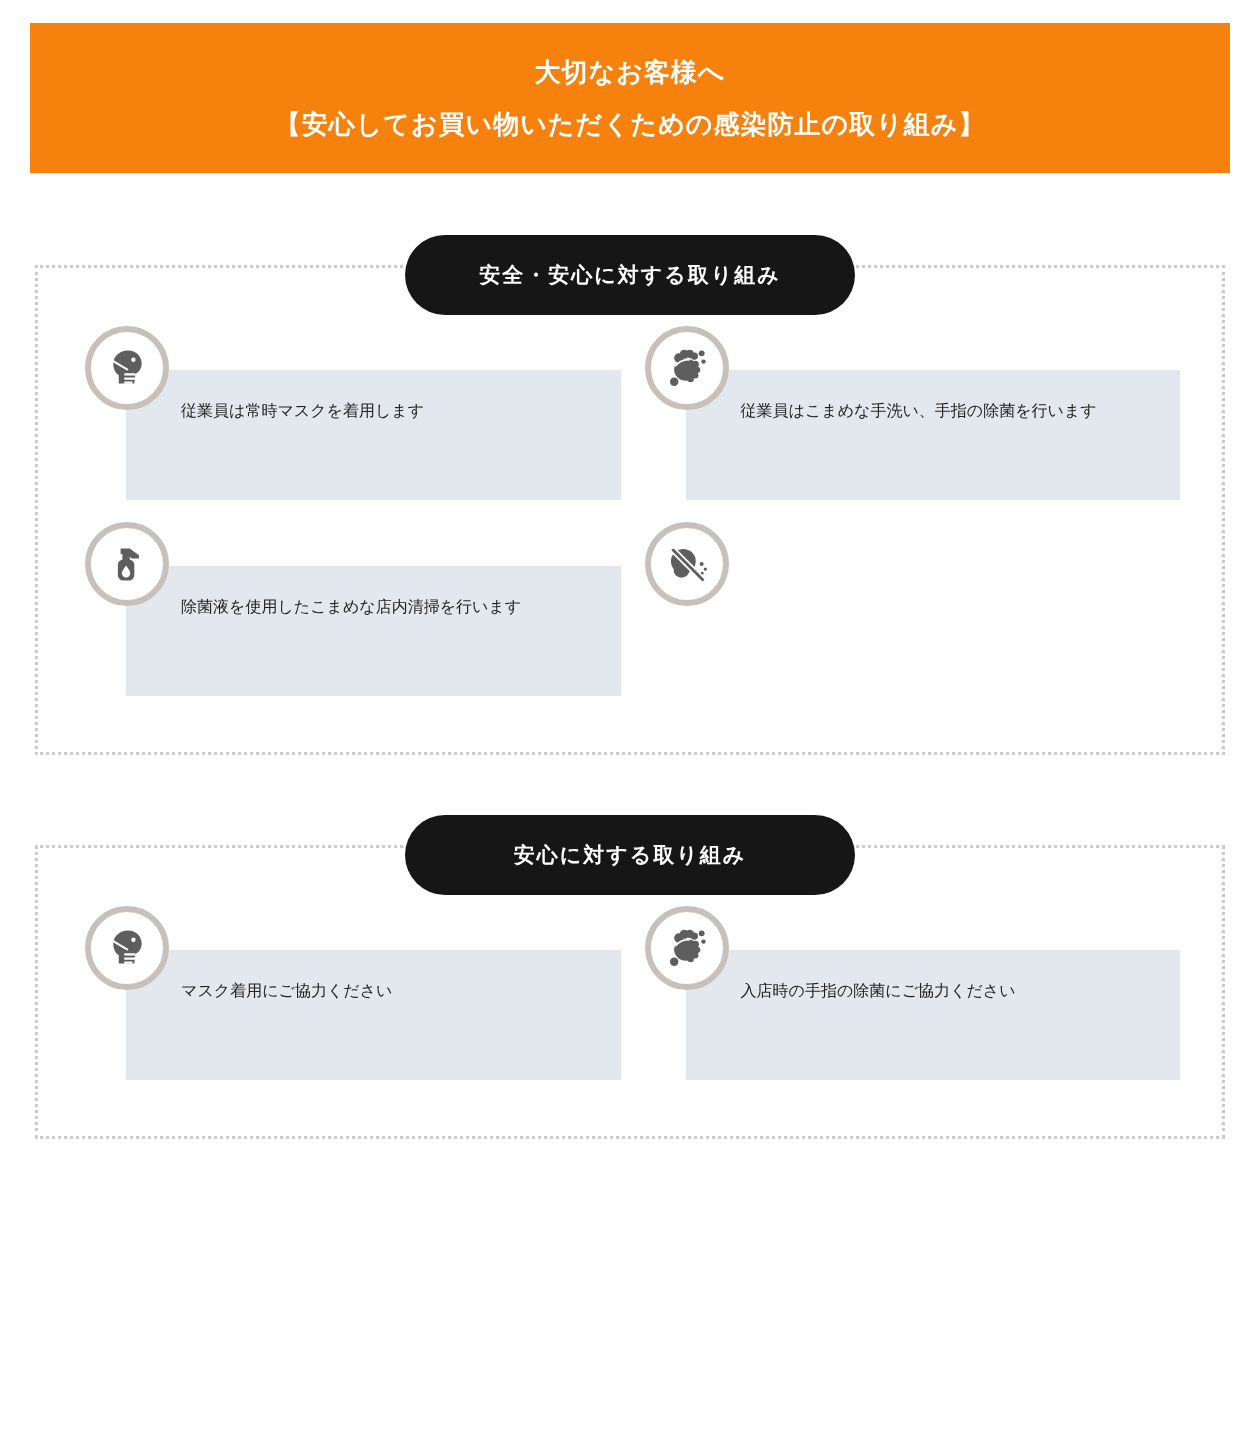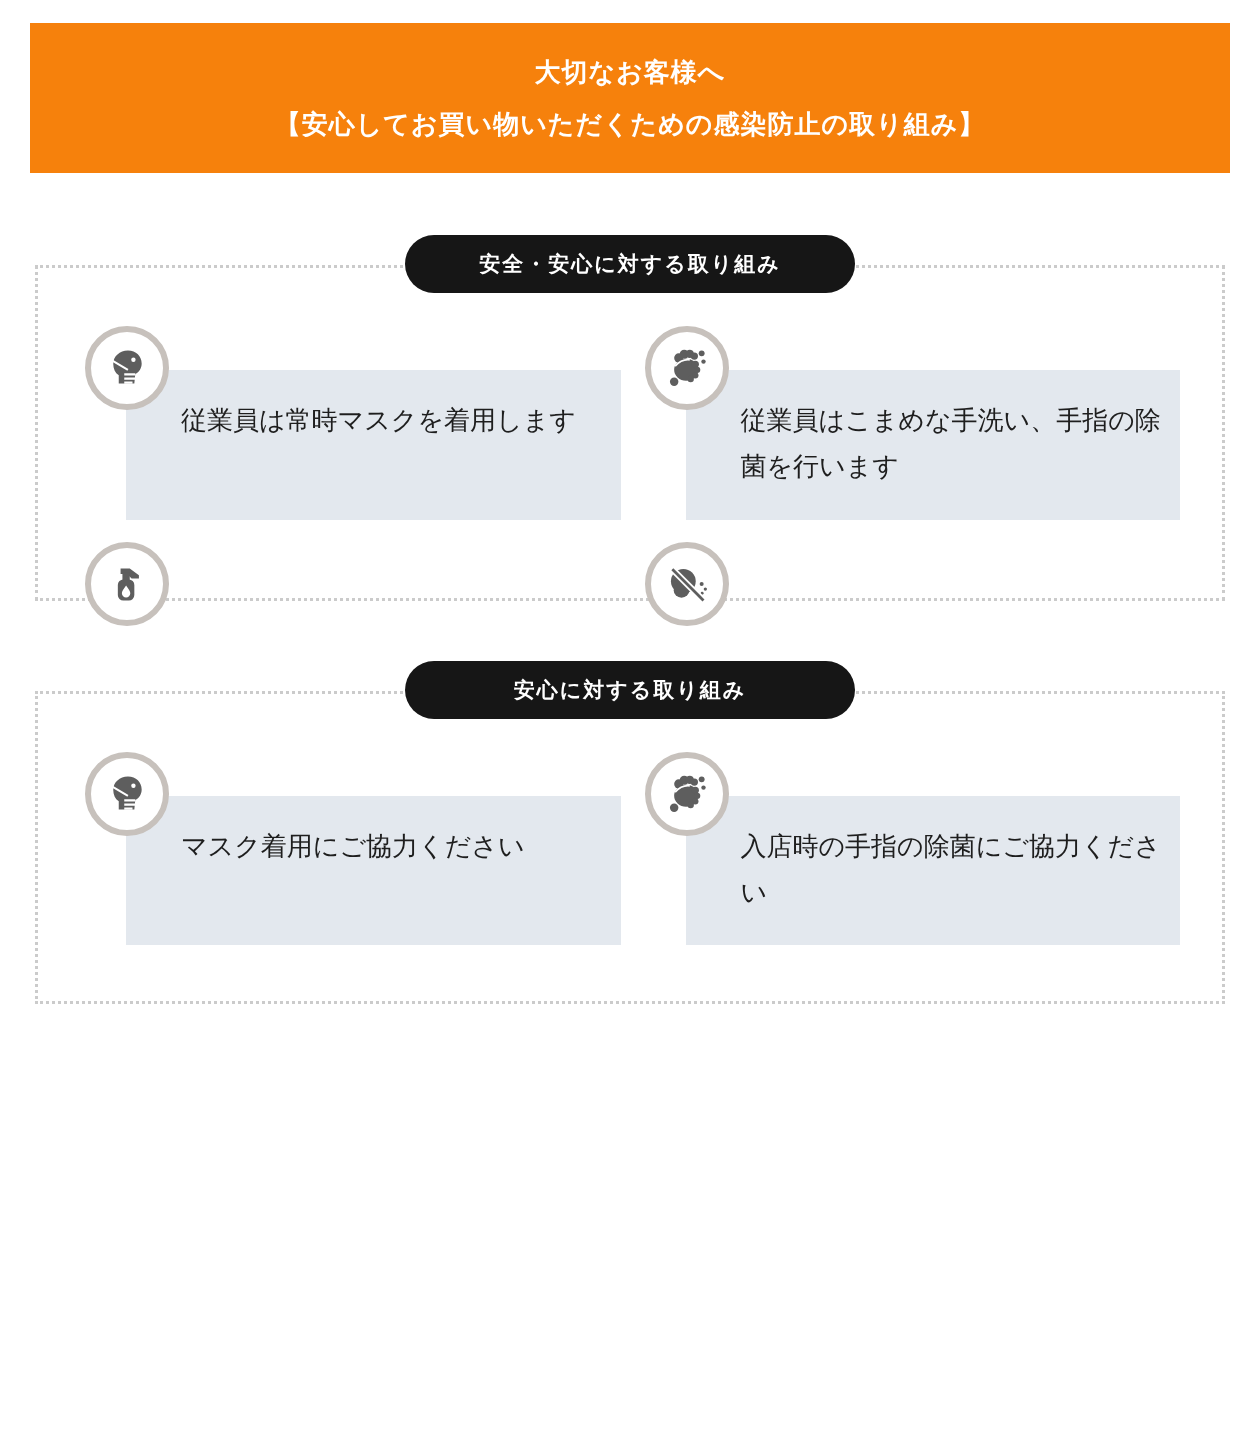--- a/index.html
+++ b/index.html
@@ -16,35 +16,35 @@
   }
   
   .panel{
     position:relative;margin:92px 35px 0;border:3px dotted #CBCBCB;
     padding:58px 42px 56px 47px;
   }
   .panel.first{margin-top:92px;}
   .panel.second{margin-top:90px;}
   .pill{
     position:absolute;top:-33px;left:50%;transform:translateX(-50%);
-    width:450px;height:58px;border-radius:40px;background:#161616;color:#ffffff;
+    width:450px;height:80px;border-radius:40px;background:#161616;color:#ffffff;
     display:flex;align-items:center;justify-content:center;
     font-size:21px;font-weight:bold;letter-spacing:2px;z-index:2;white-space:nowrap;
   }
   .grid{display:grid;grid-template-columns:1fr 1fr;column-gap:24px;row-gap:22px;}
   .item{position:relative;display:flex;}
   .icon-circle{
     position:absolute;top:0;left:0;width:72px;height:72px;border-radius:50%;
     background:#ffffff;border:6px solid #C7C1BC;z-index:1;
     display:flex;align-items:center;justify-content:center;
   }
   .bubble{
     flex:1;margin:44px 0 0 41px;background:#E3E8EE;color:#1E1E1E;
     padding:27px 18px 30px 55px;box-sizing:border-box;min-height:130px;
-    font-size:26px;line-height:1.78;letter-spacing:0;
+    font-size:16px;line-height:1.78;letter-spacing:0;
   }
   svg{display:block;}
 </style>
 </head>
 <body>
 
 <div class="banner">
   <div>大切なお客様へ</div>
   <div>【安心してお買い物いただくための感染防止の取り組み】</div>
 </div>
@@ -94,20 +94,21 @@
       <span class="icon-circle">
         <svg width="44" height="44" viewBox="0 0 48 48">
           <g fill="#5E5E5E">
             <path d="M17 7h10l10 7.5V18h-8l-5-5h-7z"></path>
             <rect x="19" y="11" width="8" height="10"></rect>
             <rect x="14" y="19" width="18" height="23" rx="6"></rect>
           </g>
           <path d="M23 25.5c2.8 4 4.6 6 4.6 8.6a4.6 4.6 0 1 1-9.2 0c0-2.6 1.8-4.6 4.6-8.6z" fill="#ffffff"></path>
         </svg>
       </span>
+      <div class="bubble">除菌液を使用したこまめな店内清掃を行います</div>
     </div>
 
     <div class="item">
       <span class="icon-circle">
         <svg width="44" height="44" viewBox="0 0 48 48">
           <g fill="#5E5E5E">
             <circle cx="20" cy="21" r="13.5"></circle>
             <ellipse cx="18" cy="31" rx="8.5" ry="8"></ellipse>
             <circle cx="40" cy="24" r="2.2"></circle>
               <circle cx="44" cy="29.5" r="1.8"></circle>

